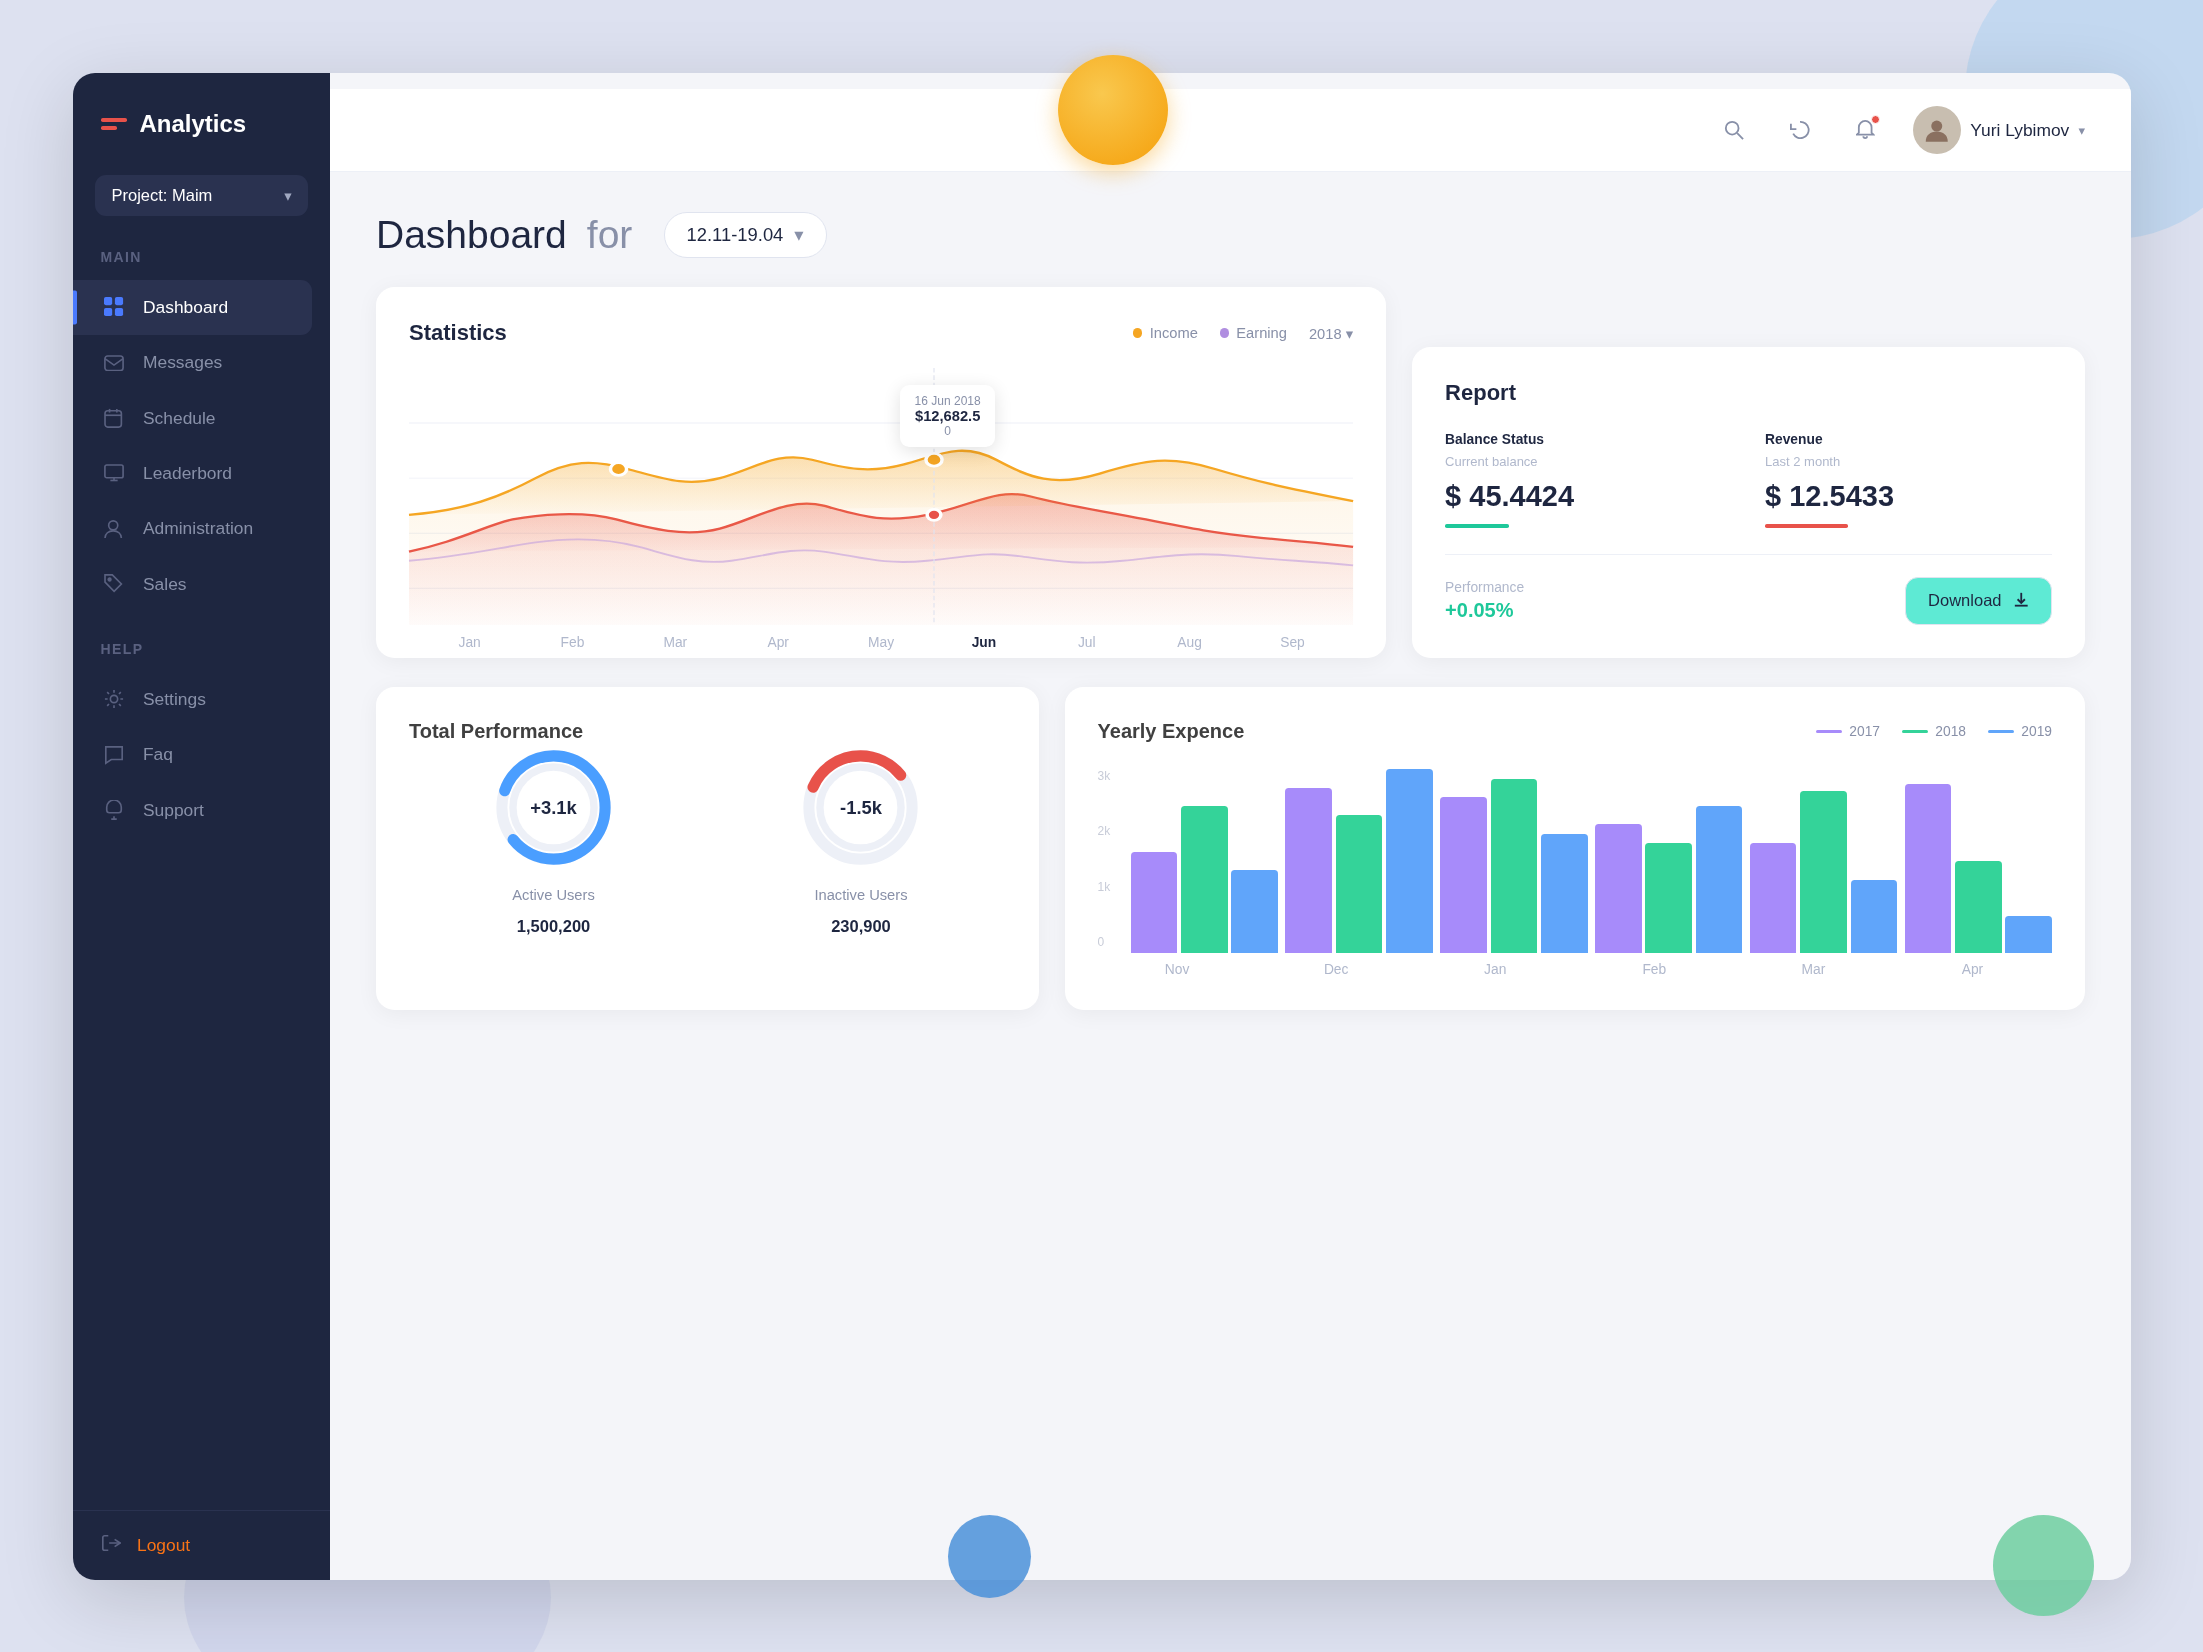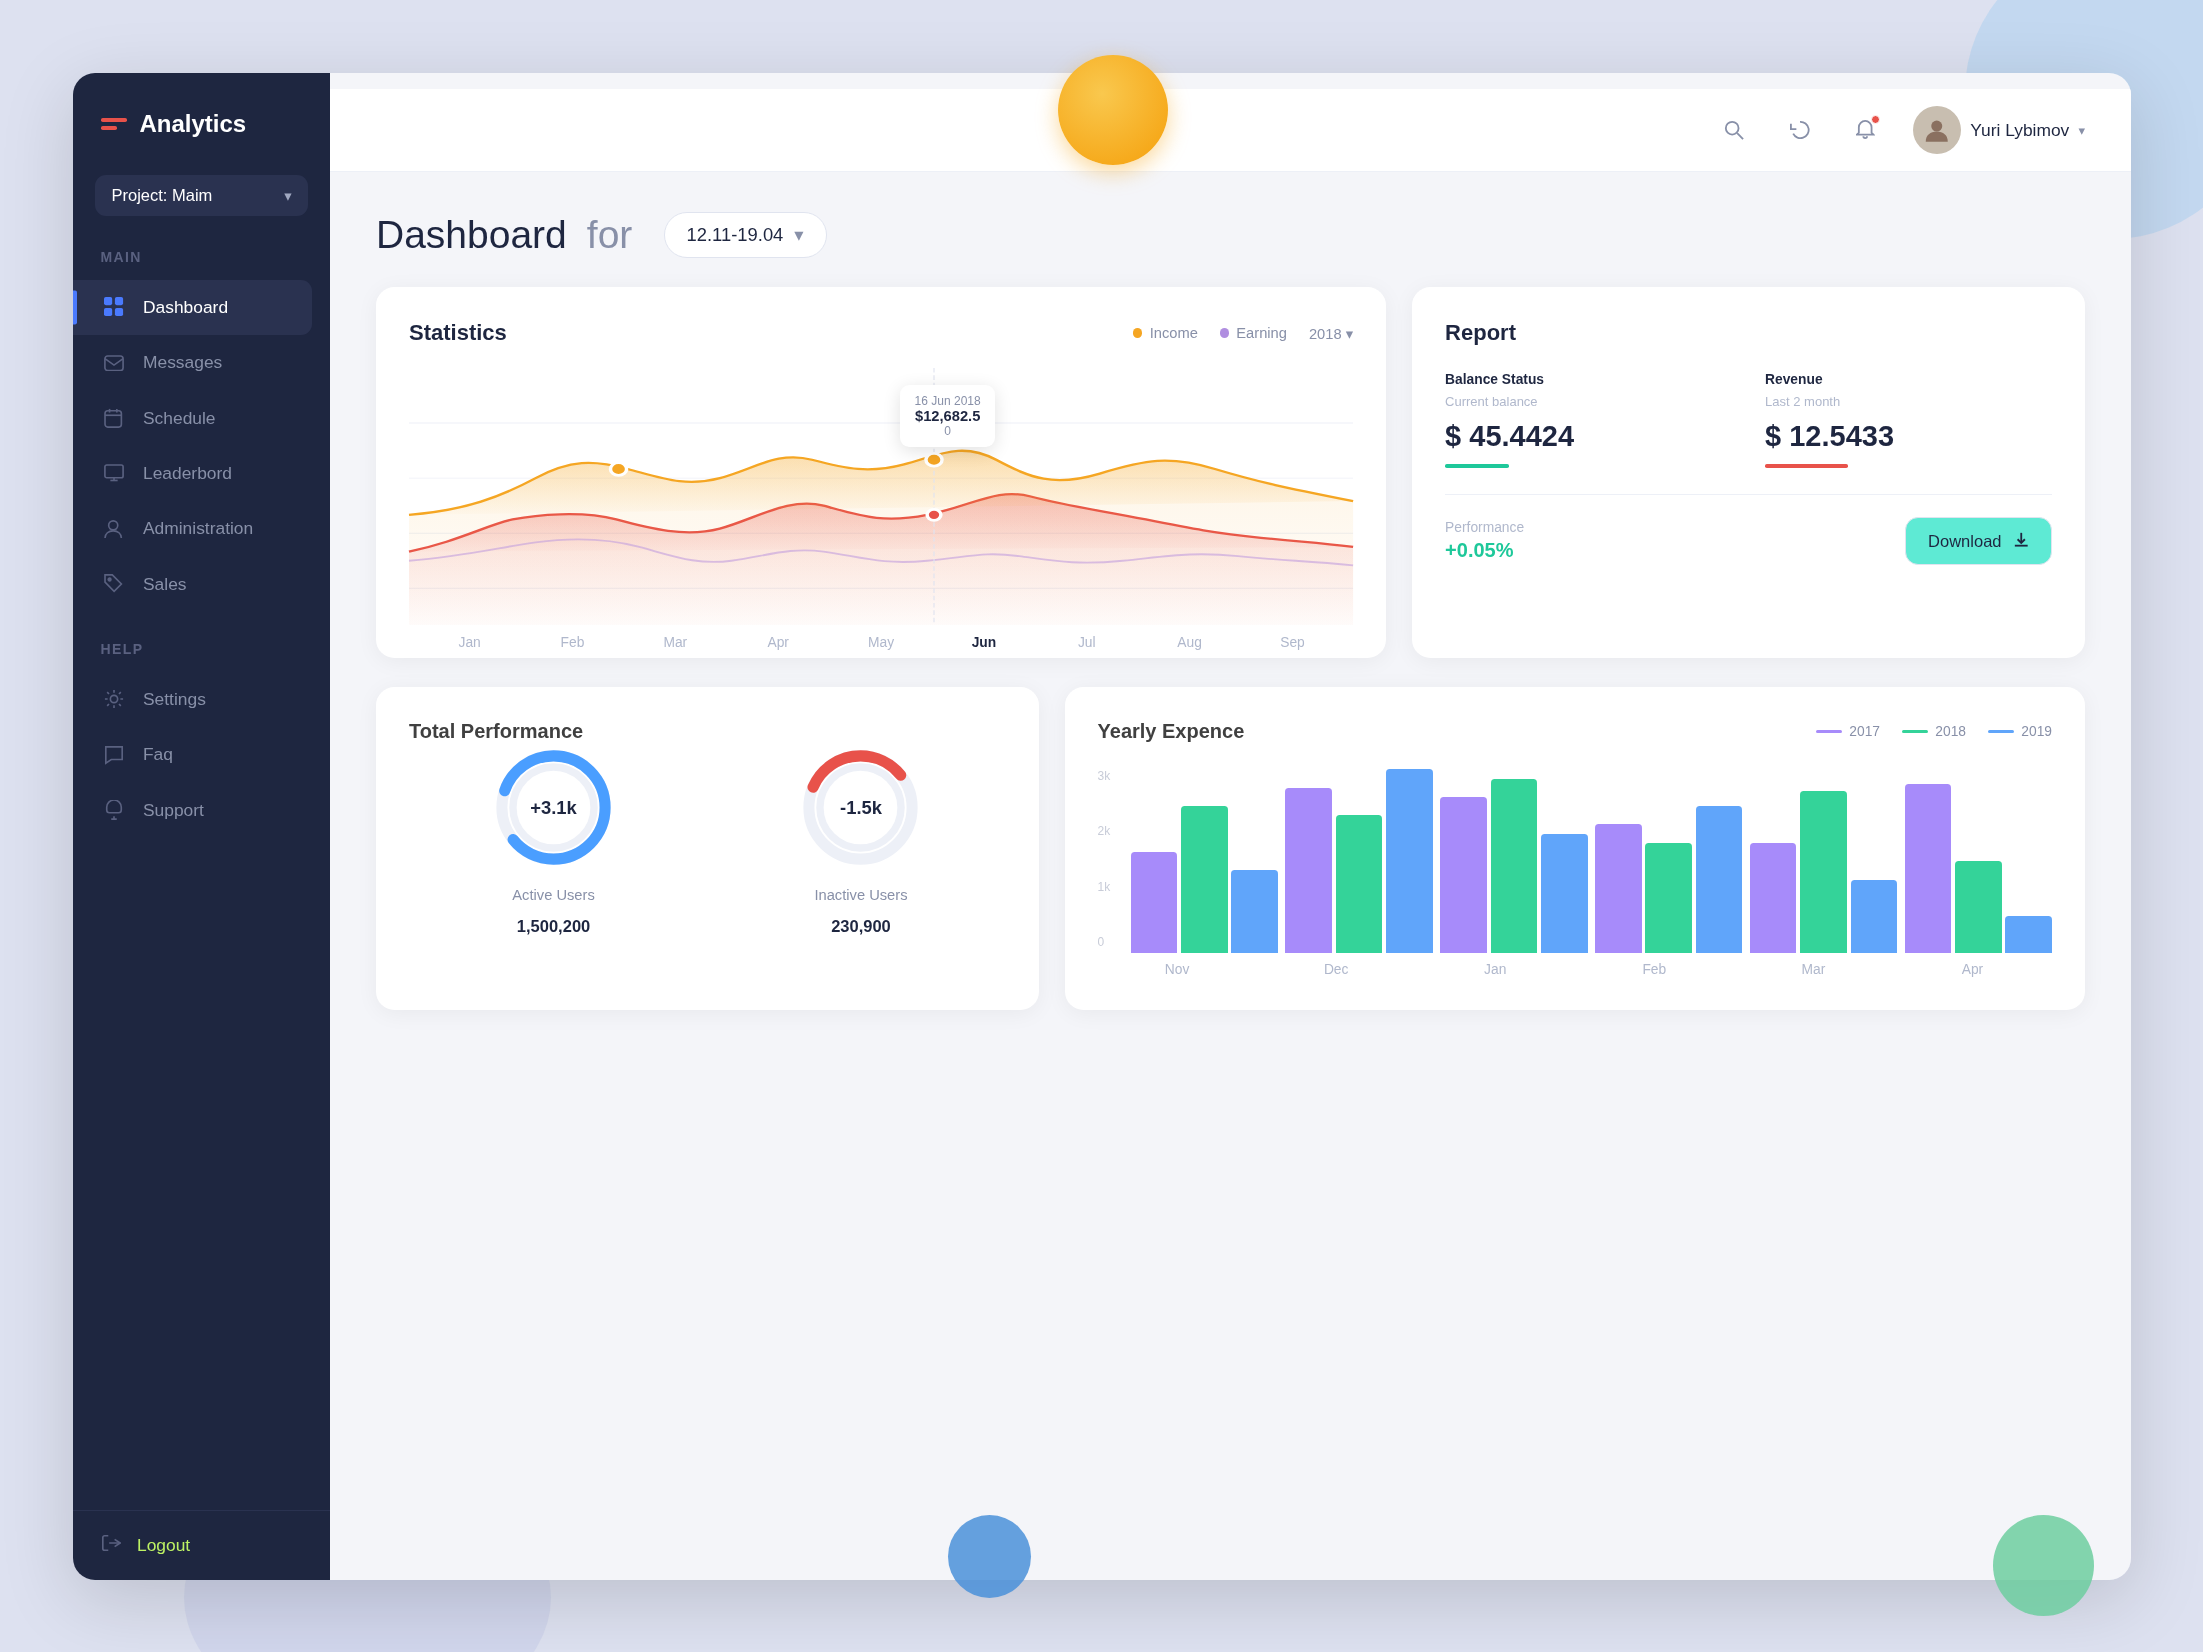--- a/index.html
+++ b/index.html
@@ -180,21 +180,21 @@
 
     .logout-item {
       display: flex;
       align-items: center;
       gap: 16.5px;
       padding: 22px 27.5px;
       cursor: pointer;
       border-top: 0.9px solid #2a3250;
     }
     .logout-icon { color: #5a6180; font-size: 18.4px; }
-    .logout-label { color: #bef264; font-size: 17.4px; }
+    .logout-label { color: #f97316; font-size: 17.4px; }
 
     
     .main-content {
       flex: 1;
       background: #f4f5f9;
       display: flex;
       flex-direction: column;
       overflow: hidden;
     }
 
@@ -276,20 +276,21 @@
       cursor: pointer;
       font-size: 18.4px;
       color: #1e2640;
       font-weight: 500;
     }
 
     
     .cards-row {
       display: flex;
       gap: 26px;
+      align-items: flex-end;
     }
 
     .card {
       background: white;
       border-radius: 18.4px;
       padding: 33px;
       box-shadow: 0 3.7px 22px rgba(0,0,0,0.05);
     }
 
     

